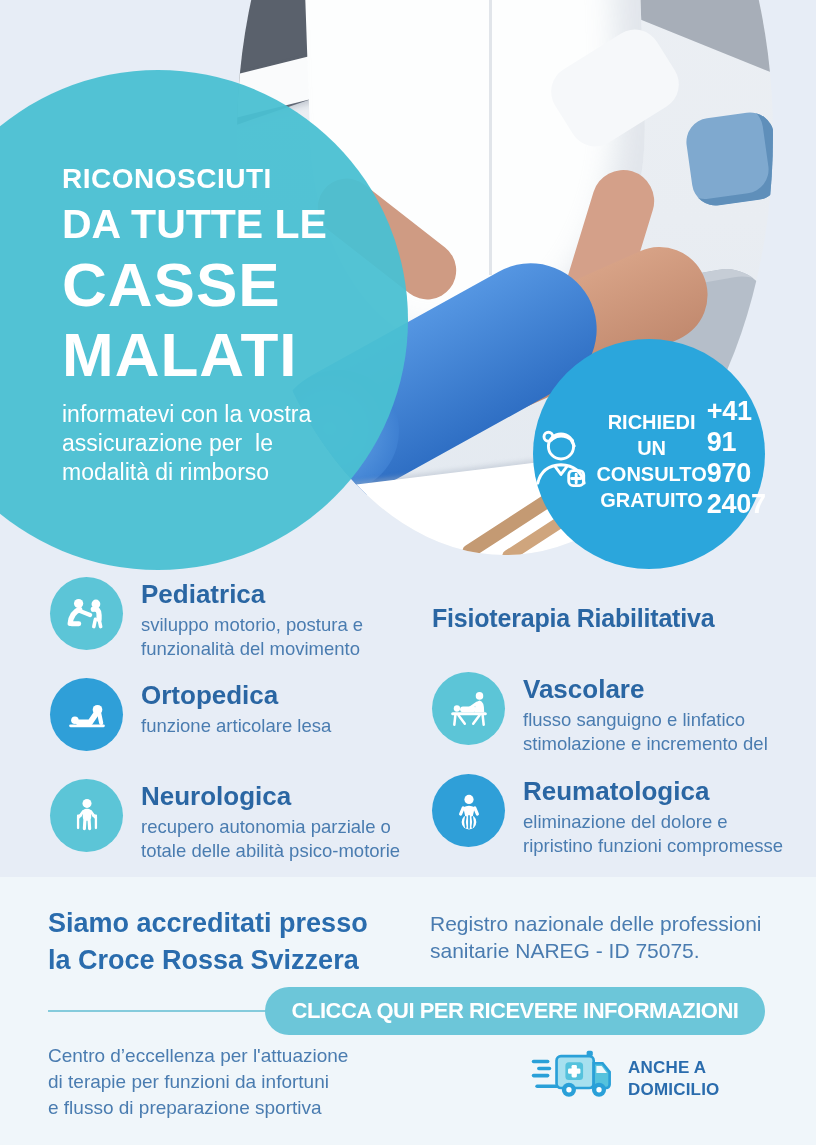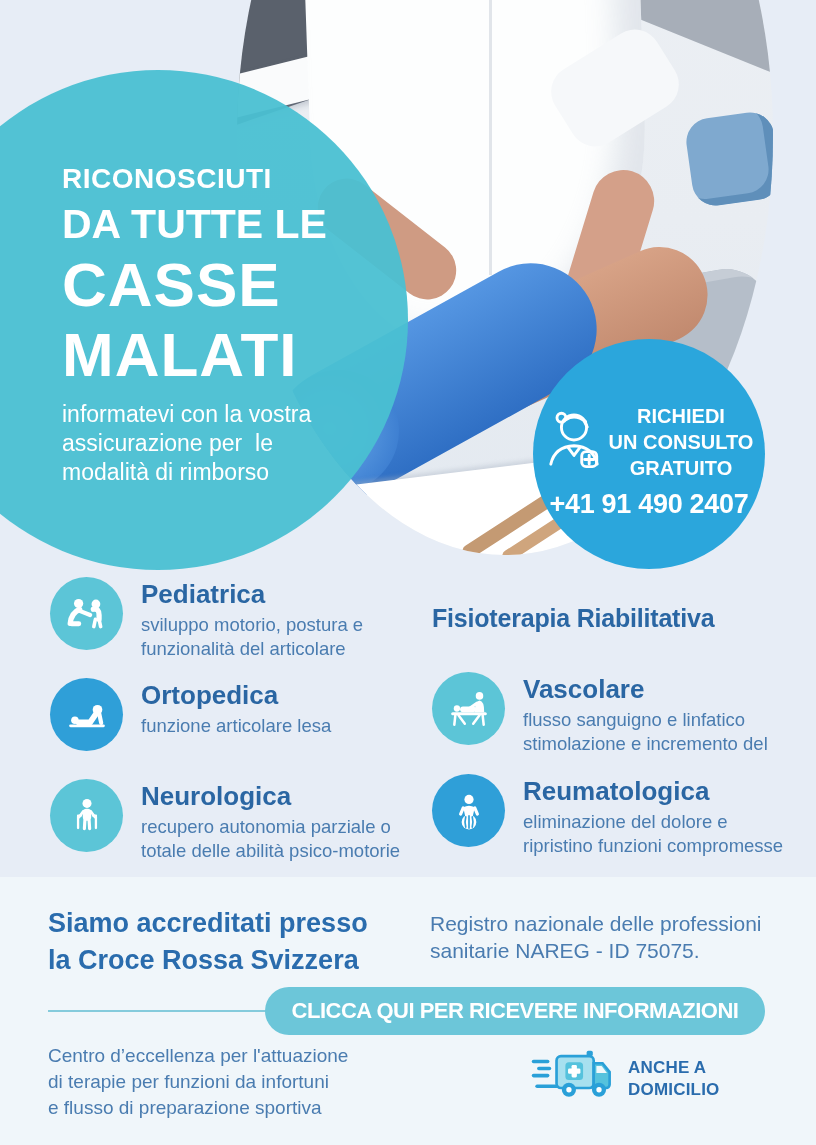--- a/index.html
+++ b/index.html
@@ -23,21 +23,21 @@
   .badge-text{position:absolute;left:62px;top:160px;z-index:3;color:#fff;}
   .badge-l1{font-size:28px;line-height:38px;font-weight:800;letter-spacing:.5px;}
   .badge-l2{font-size:41px;line-height:52px;font-weight:800;}
   .badge-l3,.badge-l4{font-size:62px;line-height:70px;font-weight:800;letter-spacing:1px;}
   .badge-sub{margin-top:10px;font-size:23px;line-height:29px;font-weight:400;}
   .pre{white-space:pre;}
   
   .cta-circle{
     position:absolute;left:533px;top:339px;width:232px;height:230px;border-radius:50%;
     background:var(--blue-circle,#2ba6dc);z-index:3;color:#fff;
-    display:flex;flex-direction:column;align-items:center;justify-content:center;
+    display:flex;flex-direction:row;align-items:center;justify-content:center;
     cursor:pointer;
   }
   .cta-row{display:flex;align-items:center;margin-top:14px;}
   .cta-lines{margin-left:6px;text-align:center;font-size:20px;line-height:26px;font-weight:600;}
   .cta-phone{margin-top:8px;font-size:27px;font-weight:800;letter-spacing:-.3px;}
   
   .svc{position:absolute;display:flex;z-index:4;}
   .svc-ic{width:73px;height:73px;border-radius:50%;flex:none;display:flex;align-items:center;justify-content:center;}
   .svc-ic.teal{background:var(--teal-icon,#5cc5d7);}
   .svc-ic.blue{background:var(--blue-icon,#2f9fd8);}
@@ -115,40 +115,40 @@
           <rect x="38" y="46" width="15.5" height="15.5" rx="4.5"></rect>
           <path d="M45.7 49.6 v9.3 M41 54.2 h9.4"></path>
         </svg>
       </span>
       <div class="cta-lines">
         <div>RICHIEDI</div>
         <div>UN CONSULTO</div>
         <div>GRATUITO</div>
       </div>
     </div>
-    <div class="cta-phone">+41 91 490 2407</div>
+    <div class="cta-phone">+41 91 970 2407</div>
   </div>
 
   <div class="svc" style="left:50px;top:577px;">
     <div class="svc-ic teal">
       <svg width="42" height="42" viewBox="0 0 40 40" fill="#ffffff" stroke="none">
         <circle cx="12" cy="10" r="4.4"></circle>
         <path d="M4 29 Q5 19 13 15.5" stroke="#ffffff" stroke-width="5" fill="none" stroke-linecap="round"></path>
         <path d="M13 17 L23 21" stroke="#ffffff" stroke-width="4" fill="none" stroke-linecap="round"></path>
         <rect x="3" y="27" width="11.5" height="4.6" rx="2.3"></rect>
         <circle cx="28.5" cy="10.5" r="4.2"></circle>
         <path d="M26 15.5 Q31.5 14.5 31.5 21 L31.5 25" stroke="#ffffff" stroke-width="5" fill="none" stroke-linecap="round"></path>
         <path d="M28 25 L26.5 32 M31.5 25 L33 32" stroke="#ffffff" stroke-width="3.4" fill="none" stroke-linecap="round"></path>
       </svg>
     </div>
     <div class="svc-tx">
       <div class="svc-title">Pediatrica</div>
       <div class="svc-desc">
         <div>sviluppo motorio, postura e</div>
-        <div>funzionalità del articolare</div>
+        <div>funzionalità del movimento</div>
       </div>
     </div>
   </div>
 
   <div class="svc" style="left:50px;top:678px;">
     <div class="svc-ic blue">
       <svg width="42" height="42" viewBox="0 0 40 40" fill="#ffffff" stroke="none">
         <rect x="3" y="29" width="34" height="2.6" rx="1.3"></rect>
         <circle cx="8.5" cy="25" r="3.6"></circle>
         <path d="M12 27 L23 27 L30.5 16" stroke="#ffffff" stroke-width="5.5" fill="none" stroke-linecap="round" stroke-linejoin="round"></path>

